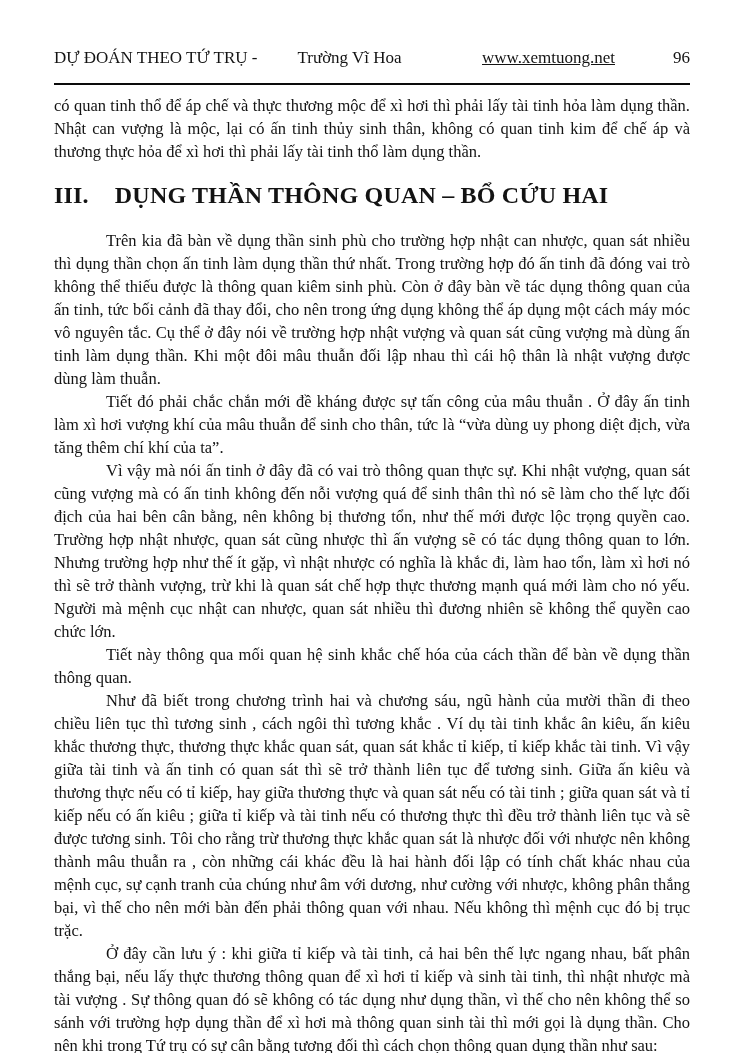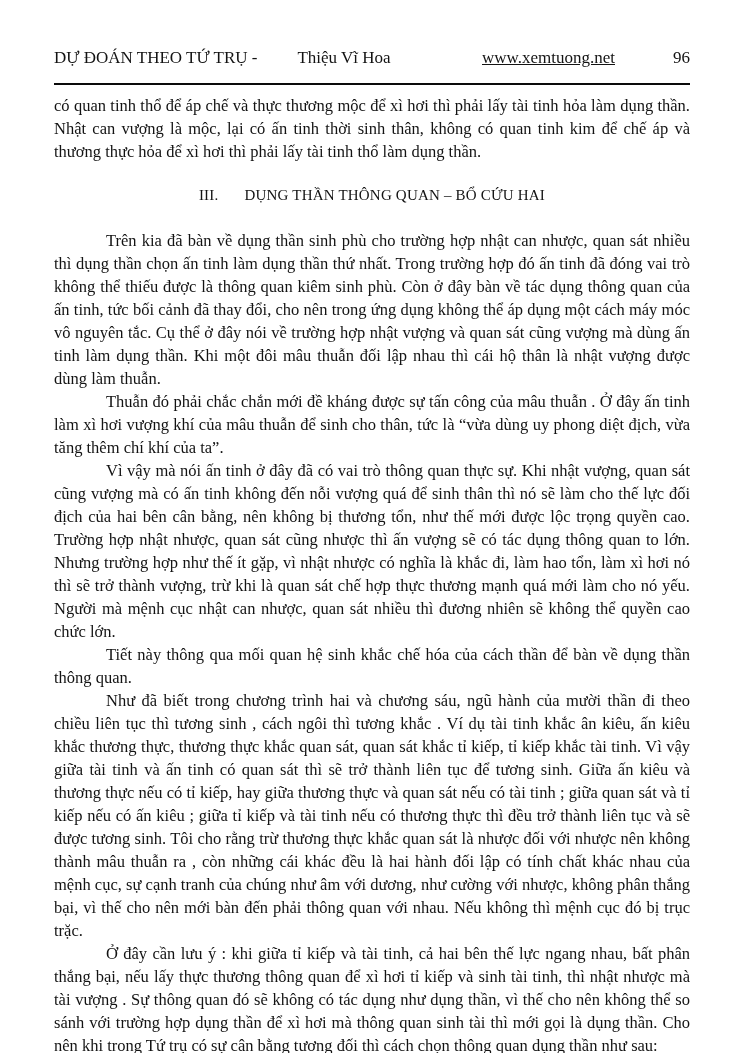--- a/index.html
+++ b/index.html
@@ -50,55 +50,54 @@
     text-align: justify;
   }
   .body-text p {
     margin: 0;
     text-indent: 52px;
   }
   .body-text p.no-indent {
     text-indent: 0;
   }
   .section-heading {
-    font-size: 15px;
-    font-weight: normal;
-    text-align: center;
+    font-size: 24px;
+    font-weight: bold;
     margin: 21px 0 22px 0;
     letter-spacing: 0.2px;
   }
   .section-heading .sec-num {
     display: inline-block;
     margin-right: 26px;
   }
 </style>
 </head>
 <body>
 
 <div class="page">
 
   <header class="page-header">
     <span class="h-book-title">DỰ ĐOÁN THEO TỨ TRỤ -</span>
-    <span class="h-author">Thiệu Vĩ  Hoa</span>
+    <span class="h-author">Trường Vĩ  Hoa</span>
     <span class="h-website">www.xemtuong.net</span>
     <span class="h-page-num">96</span>
   </header>
 
   <hr class="header-rule">
 
   <main class="body-text">
 
-    <p class="no-indent">có quan tinh thổ để áp chế và thực thương mộc để xì hơi thì phải lấy tài tinh hỏa làm dụng thần. Nhật can vượng là mộc, lại có ấn tinh thời sinh thân, không có quan tinh kim để chế áp và thương thực hỏa để xì hơi thì phải lấy tài tinh thổ làm dụng thần.</p>
+    <p class="no-indent">có quan tinh thổ để áp chế và thực thương mộc để xì hơi thì phải lấy tài tinh hỏa làm dụng thần. Nhật can vượng là mộc, lại có ấn tinh thủy sinh thân, không có quan tinh kim để chế áp và thương thực hỏa để xì hơi thì phải lấy tài tinh thổ làm dụng thần.</p>
 
     <h2 class="section-heading">
       <span class="sec-num">III.</span><span>DỤNG THẦN THÔNG QUAN – BỔ CỨU HAI</span>
     </h2>
 
     <p>Trên kia đã bàn về dụng thần sinh phù cho trường hợp nhật can nhược, quan sát nhiều thì dụng thần chọn ấn tinh làm dụng thần thứ nhất. Trong trường hợp đó ấn tinh đã đóng vai trò không thể thiếu được là thông quan kiêm sinh phù. Còn ở đây bàn về  tác dụng thông quan của ấn tinh, tức bối cảnh đã thay đổi, cho nên trong ứng dụng không thể áp dụng một cách máy móc vô nguyên tắc. Cụ thể ở đây nói về trường hợp nhật vượng và quan sát cũng vượng mà dùng ấn tinh làm dụng thần. Khi một đôi mâu thuẫn đối lập nhau thì cái hộ thân là nhật vượng được dùng làm thuẫn.</p>
-    <p>Thuẫn đó phải chắc chắn mới đề kháng được sự tấn công của mâu thuẫn . Ở đây ấn tinh làm xì hơi vượng khí của mâu thuẫn  để sinh cho thân, tức là “vừa dùng uy phong diệt địch, vừa tăng thêm chí khí của ta”.</p>
+    <p>Tiết đó phải chắc chắn mới đề kháng được sự tấn công của mâu thuẫn . Ở đây ấn tinh làm xì hơi vượng khí của mâu thuẫn  để sinh cho thân, tức là “vừa dùng uy phong diệt địch, vừa tăng thêm chí khí của ta”.</p>
     <p>Vì vậy mà nói ấn tinh ở đây đã có vai trò thông quan thực sự. Khi nhật vượng, quan sát cũng vượng mà có ấn tinh không đến nỗi vượng quá để sinh thân thì nó sẽ làm cho thế lực đối địch của hai bên cân bằng, nên không bị thương tổn, như thế mới được lộc trọng quyền cao. Trường hợp nhật nhược, quan sát cũng nhược thì ấn vượng sẽ có tác dụng thông quan to lớn. Nhưng trường hợp như thế ít gặp, vì nhật nhược có nghĩa là khắc đi, làm hao tổn, làm xì hơi nó thì sẽ trở thành vượng, trừ khi là quan sát chế hợp thực thương mạnh quá mới làm cho nó yếu. Người mà mệnh cục nhật can nhược, quan sát nhiều thì đương nhiên sẽ không thể quyền cao chức lớn.</p>
     <p>Tiết này thông qua mối quan hệ sinh khắc chế hóa của cách thần để bàn về dụng thần thông quan.</p>
     <p>Như đã biết trong chương trình hai và chương sáu, ngũ hành của mười thần đi theo chiều liên tục thì tương sinh , cách ngôi thì tương khắc . Ví dụ tài tinh khắc ân kiêu, ấn kiêu khắc thương thực, thương thực khắc quan sát, quan sát khắc tỉ kiếp, tỉ kiếp khắc tài tinh. Vì vậy giữa tài tinh và ấn tinh có quan sát thì sẽ trở thành liên tục để tương sinh. Giữa ấn kiêu và thương thực nếu có tỉ kiếp, hay giữa thương thực và quan sát nếu có tài tinh ; giữa quan sát và tỉ kiếp nếu có ấn kiêu ; giữa tỉ kiếp và tài tinh nếu có thương thực thì đều trở thành liên tục và sẽ được tương sinh. Tôi cho rằng trừ thương thực khắc quan sát là nhược đối với nhược nên không thành mâu thuẫn ra , còn những cái khác đều là hai hành đối lập có tính chất khác nhau của mệnh cục, sự cạnh tranh của chúng như âm với dương, như cường với nhược, không phân thắng bại, vì thế cho nên mới bàn đến phải thông quan với nhau. Nếu không thì mệnh cục đó bị trục trặc.</p>
     <p>Ở đây cần lưu ý : khi giữa tỉ kiếp và tài tinh, cả hai bên thế lực ngang nhau, bất phân thắng bại, nếu lấy thực thương thông quan để xì hơi tỉ kiếp và sinh tài tinh, thì nhật nhược mà tài vượng . Sự thông quan đó sẽ không có tác dụng như dụng thần, vì thế cho nên không thể so sánh với trường hợp dụng thần để xì hơi mà thông quan sinh tài thì mới gọi là dụng thần. Cho nên khi trong Tứ trụ có sự cân bằng tương đối thì cách chọn thông quan dụng thần như sau:</p>
 
   </main>
 
 </div>
 
 </body></html>

